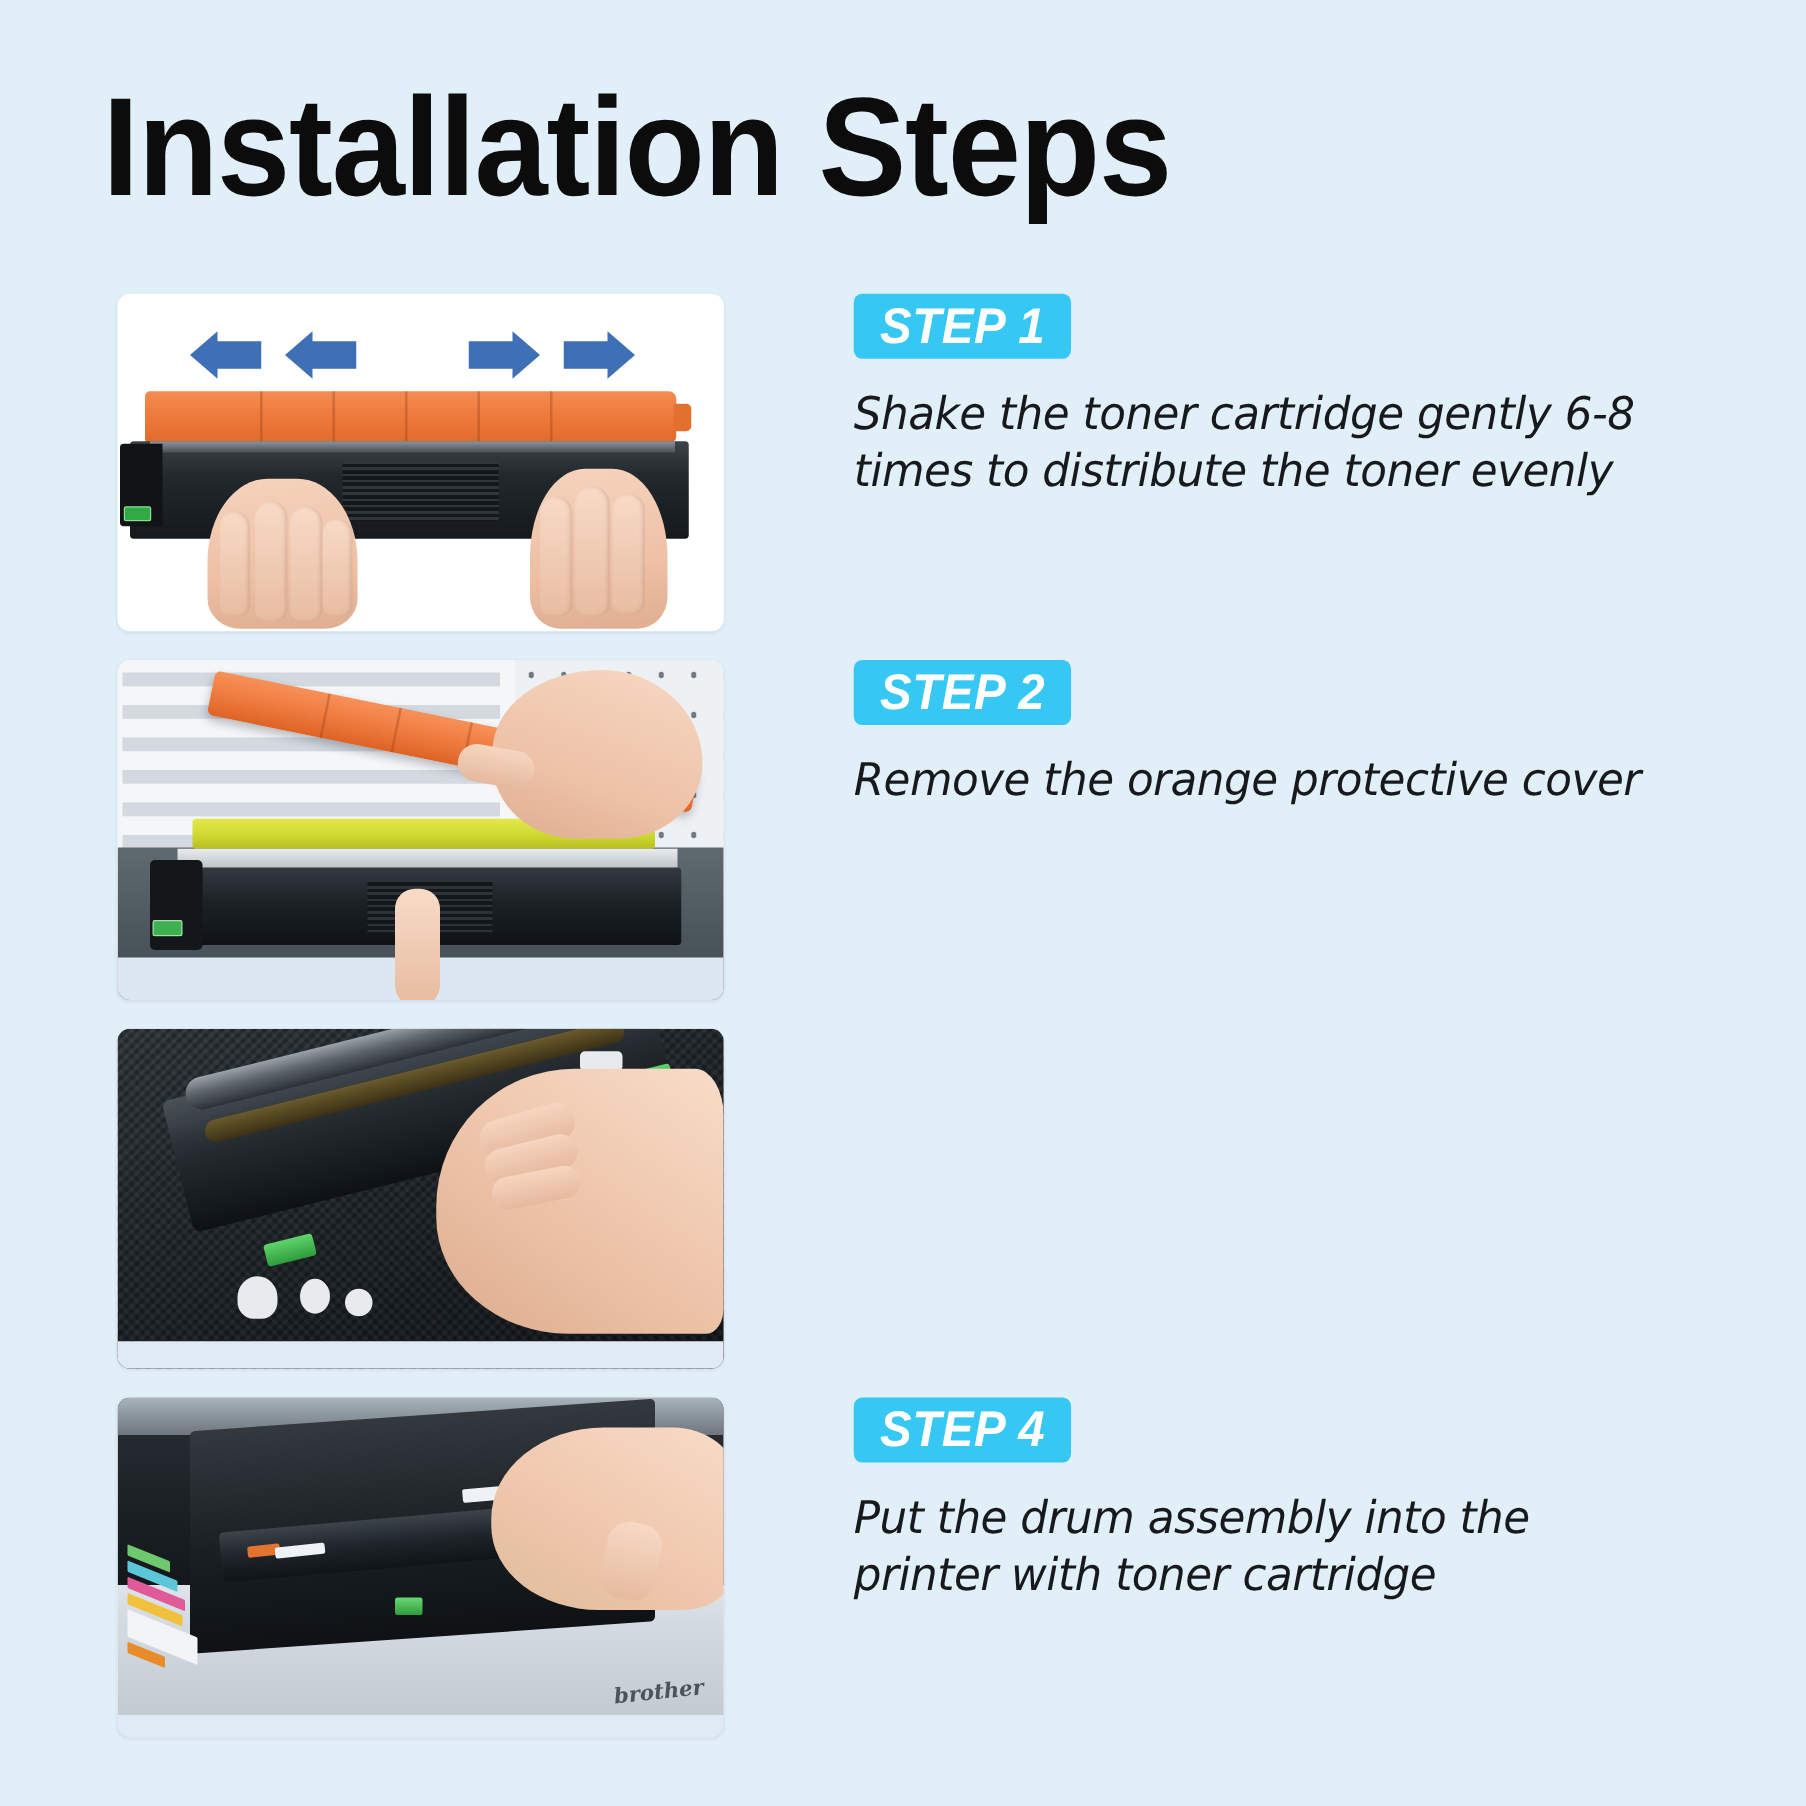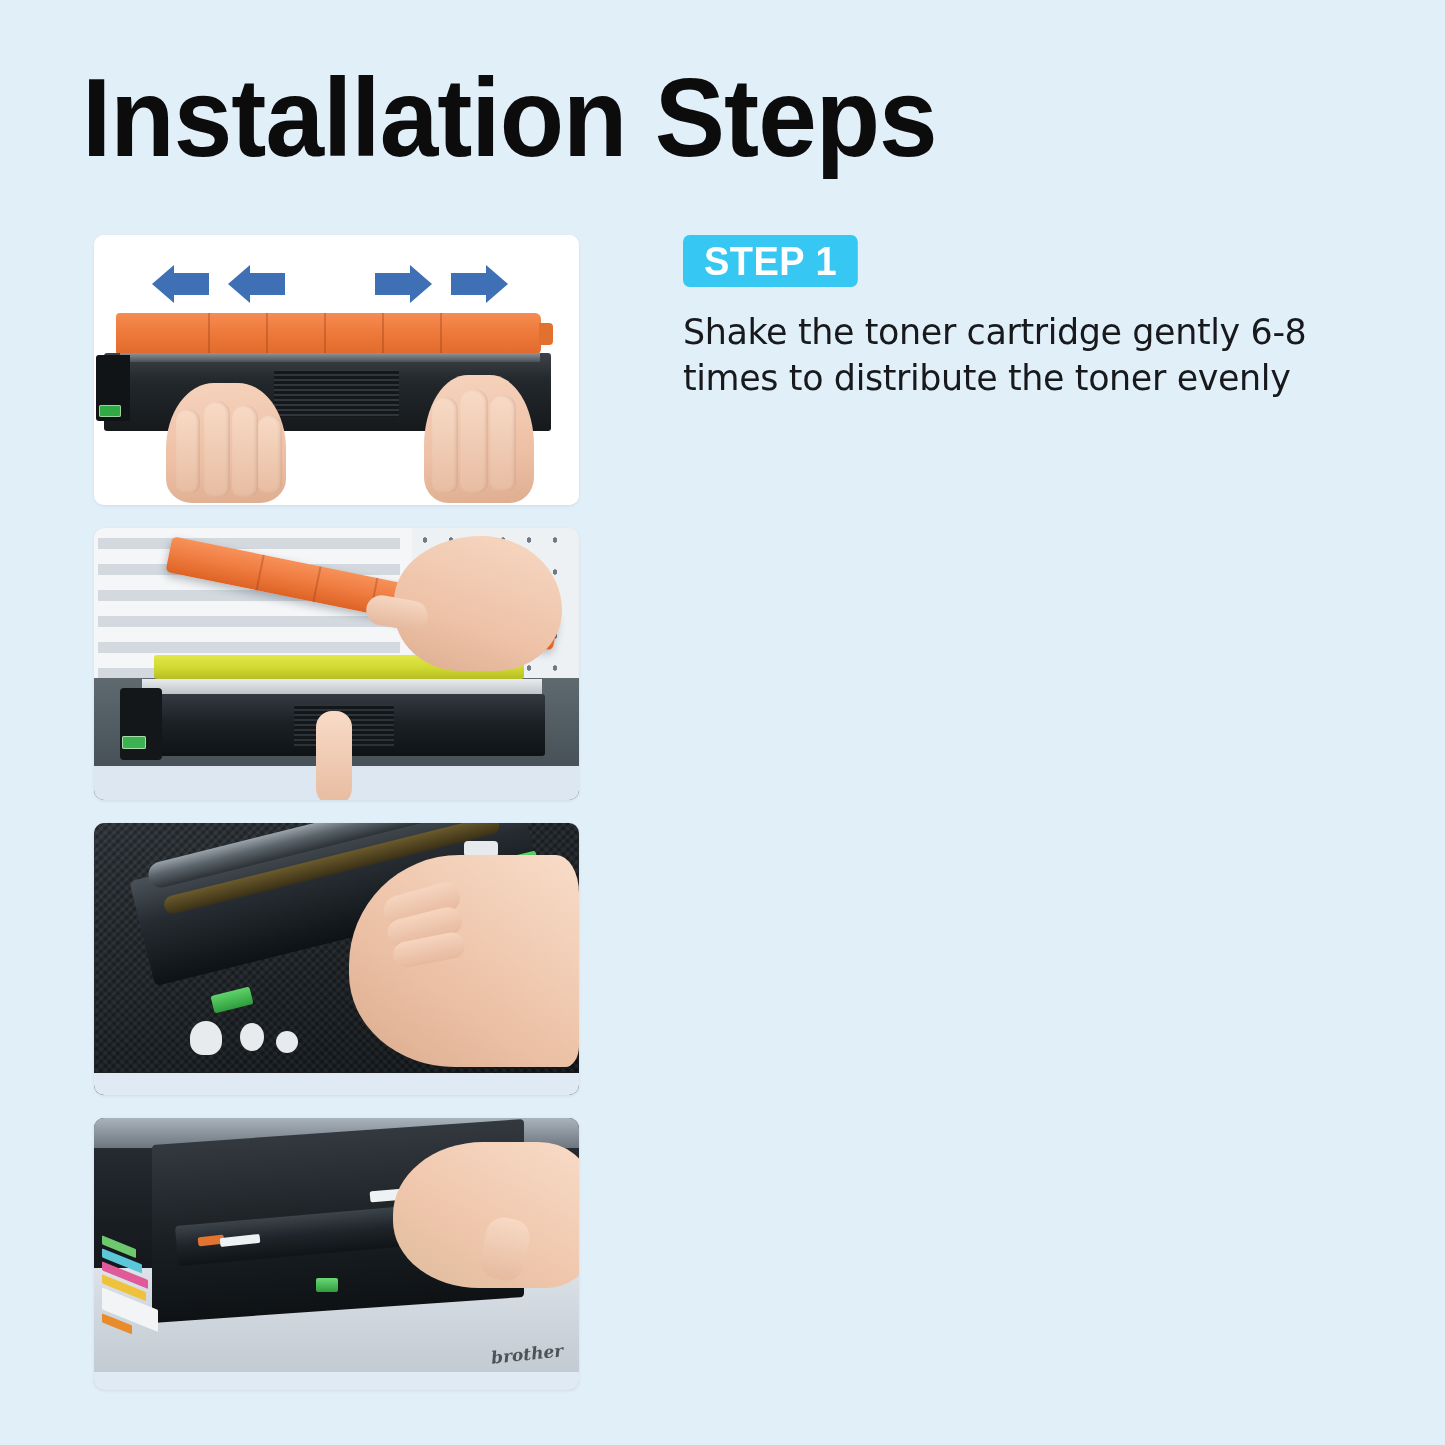--- a/index.html
+++ b/index.html
@@ -66,20 +66,21 @@
     inset: 0;
     overflow: hidden;
   }
 
   
   .text-col {
     position: absolute;
     left: 683px;
     top: 0;
     width: 690px;
+    font-style: italic;
   }
   .step-badge {
     display: inline-block;
     background: #36c8f2;
     color: #ffffff;
     font-family: "Liberation Sans Narrow", "Liberation Sans", sans-serif;
     font-weight: bold;
     font-size: 40px;
     line-height: 52px;
     height: 52px;
@@ -493,20 +494,24 @@
         <div class="ribs2"></div>
         <div class="nose2"></div>
         <div class="chip2"></div>
 
         <div class="hand2"></div>
         <div class="thumb2"></div>
         <div class="finger2"></div>
       </div>
     </div>
 
+    <div class="text-col">
+      <div class="step-badge">STEP 2</div>
+      <div class="step-desc">Remove the orange protective cover</div>
+    </div>
   </div>
 
   <div class="row r2">
 
     <div class="photo-card">
       <div class="photo p3">
 
         <div class="drum">
           <span class="shell"></span>
           <span class="barrel"></span>
@@ -562,15 +567,19 @@
         </div>
 
         <div class="hand4"></div>
         <div class="thumb4"></div>
 
         <div class="brand">brother</div>
         <div class="bottomband"></div>
       </div>
     </div>
 
+    <div class="text-col">
+      <div class="step-badge">STEP 4</div>
+      <div class="step-desc">Put the drum assembly into the printer with toner cartridge</div>
+    </div>
   </div>
 
 </div>
 
 </body></html>

